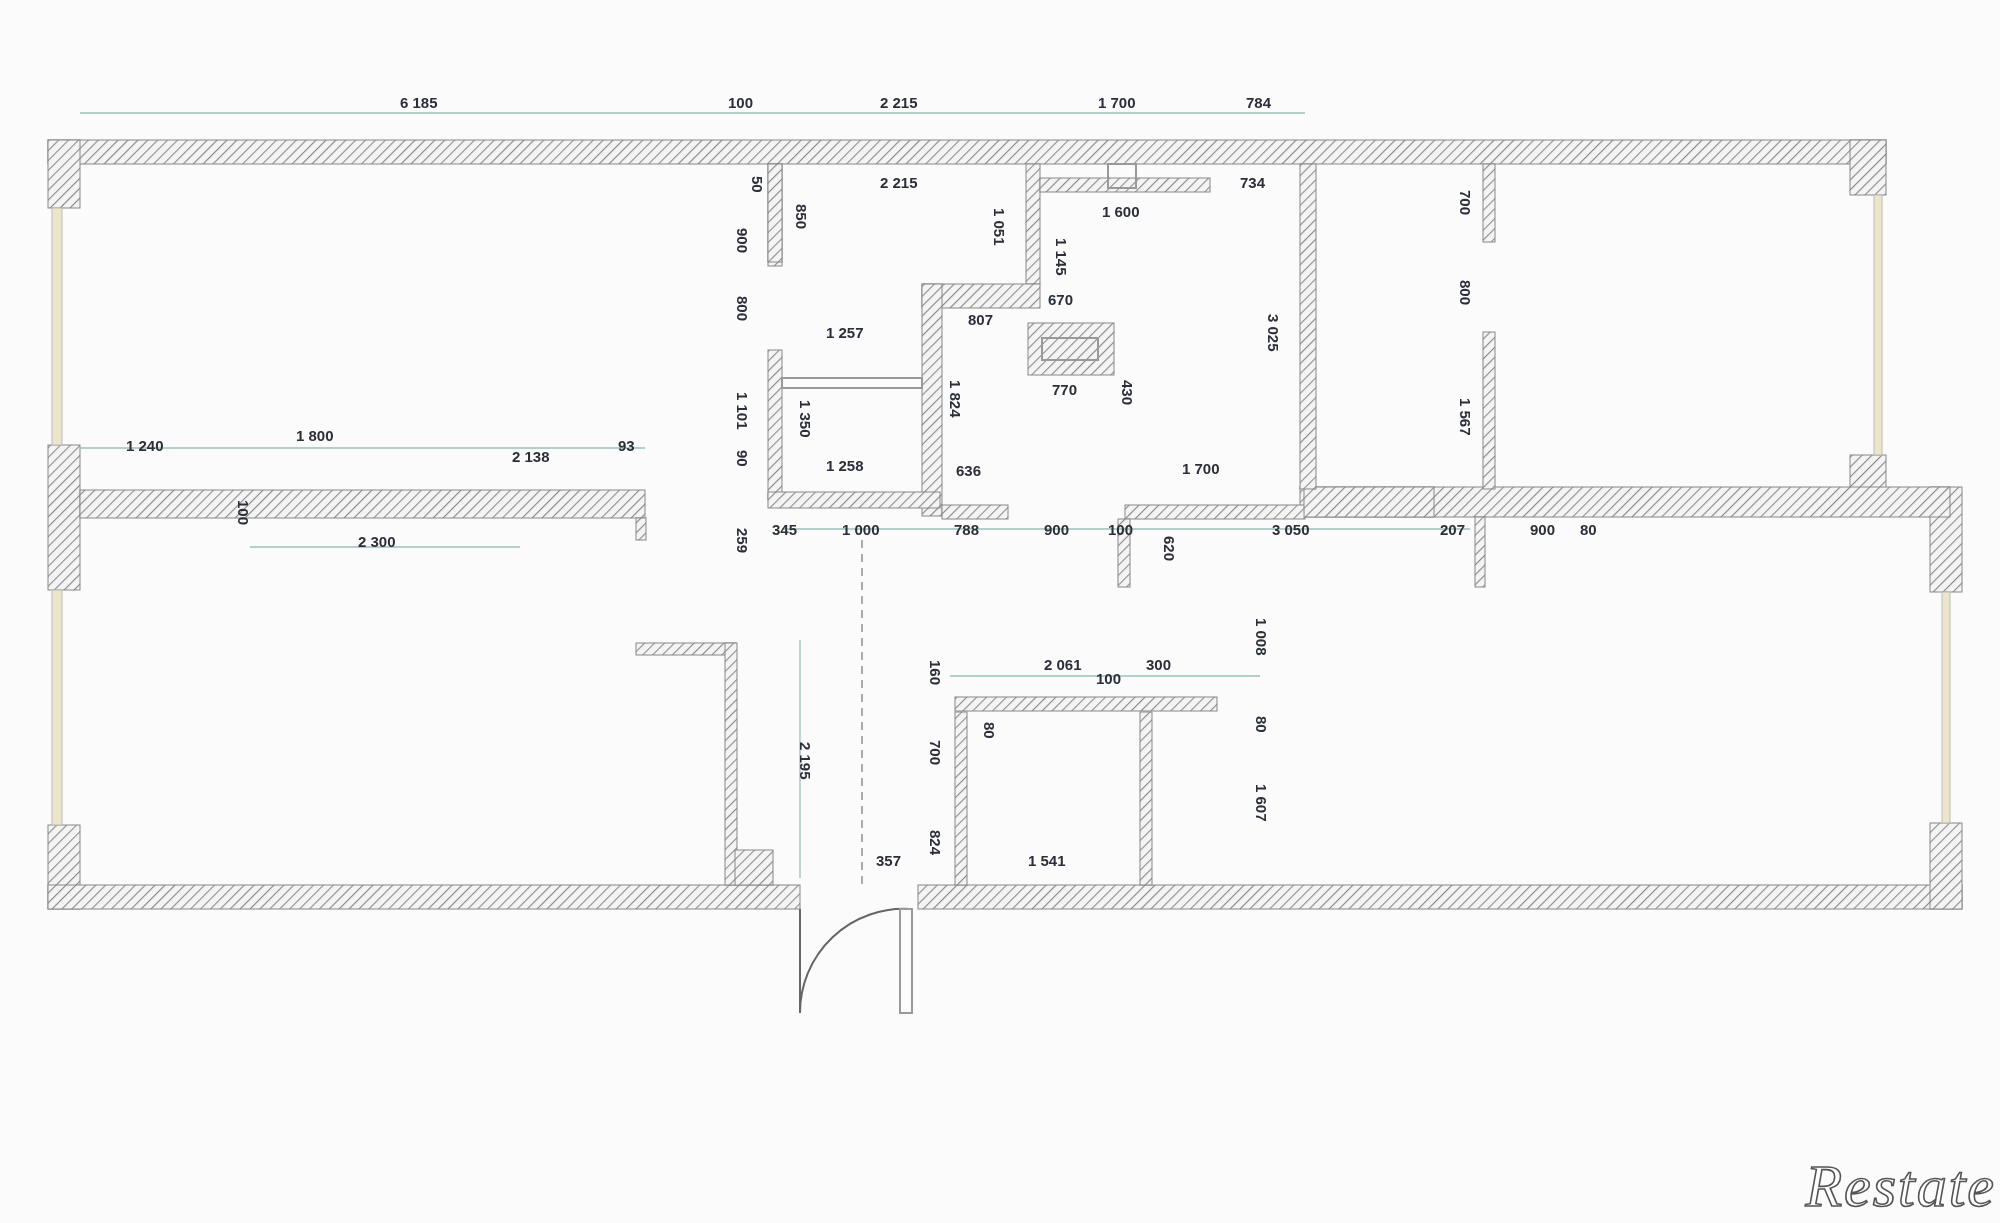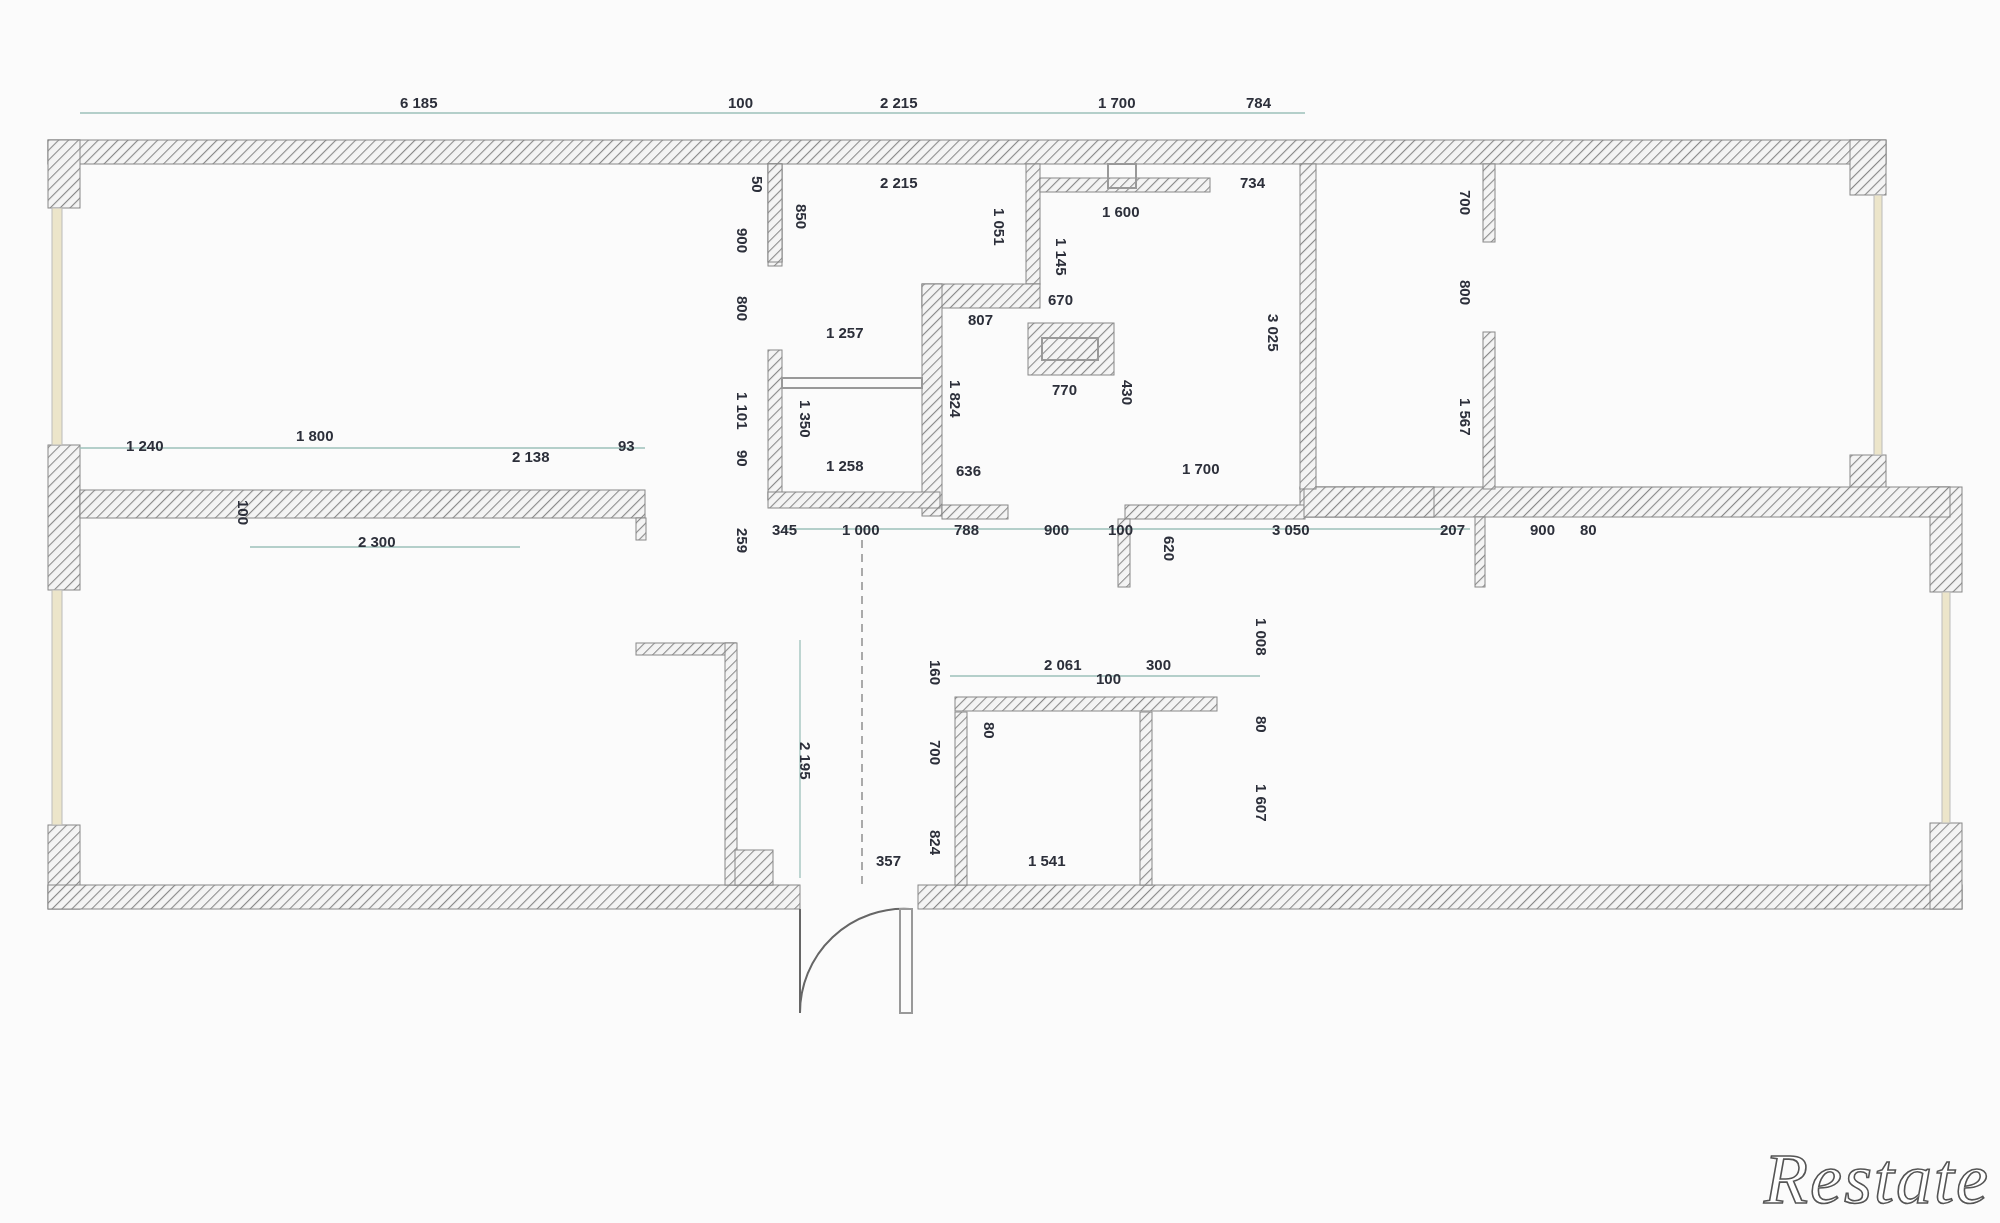--- a/index.html
+++ b/index.html
@@ -1,19 +1,19 @@
 <!DOCTYPE html>
 <html><head>
 <meta charset="utf-8">
 <style>
   html,body{margin:0;padding:0;background:#fbfbfb;}
   body{width:2000px;height:1223px;position:relative;overflow:hidden;font-family:"Liberation Sans",sans-serif;}
   #plan{position:absolute;left:0;top:0;width:2000px;height:1223px;}
   .dim{font-family:"Liberation Sans",sans-serif;font-size:15px;fill:#2c2f3a;font-weight:bold;}
-  .wm{position:absolute;right:10px;bottom:2px;font-family:"Liberation Serif",serif;font-style:italic;font-size:72px;color:#fff;
+  .wm{position:absolute;right:4px;bottom:2px;font-family:"Liberation Serif",serif;font-style:italic;font-size:60px;color:#fff;
       -webkit-text-stroke:1.6px #555;letter-spacing:2px;}
 </style>
 </head>
 <body>
 
 <svg id="plan" viewBox="0 0 2000 1223" xmlns="http://www.w3.org/2000/svg">
   <defs>
     <pattern id="hatch" width="7" height="7" patternUnits="userSpaceOnUse" patternTransform="rotate(45)">
       <rect width="7" height="7" fill="#f4f4f4"></rect>
       <line x1="0" y1="0" x2="0" y2="7" stroke="#8a8a8a" stroke-width="2.2"></line>

